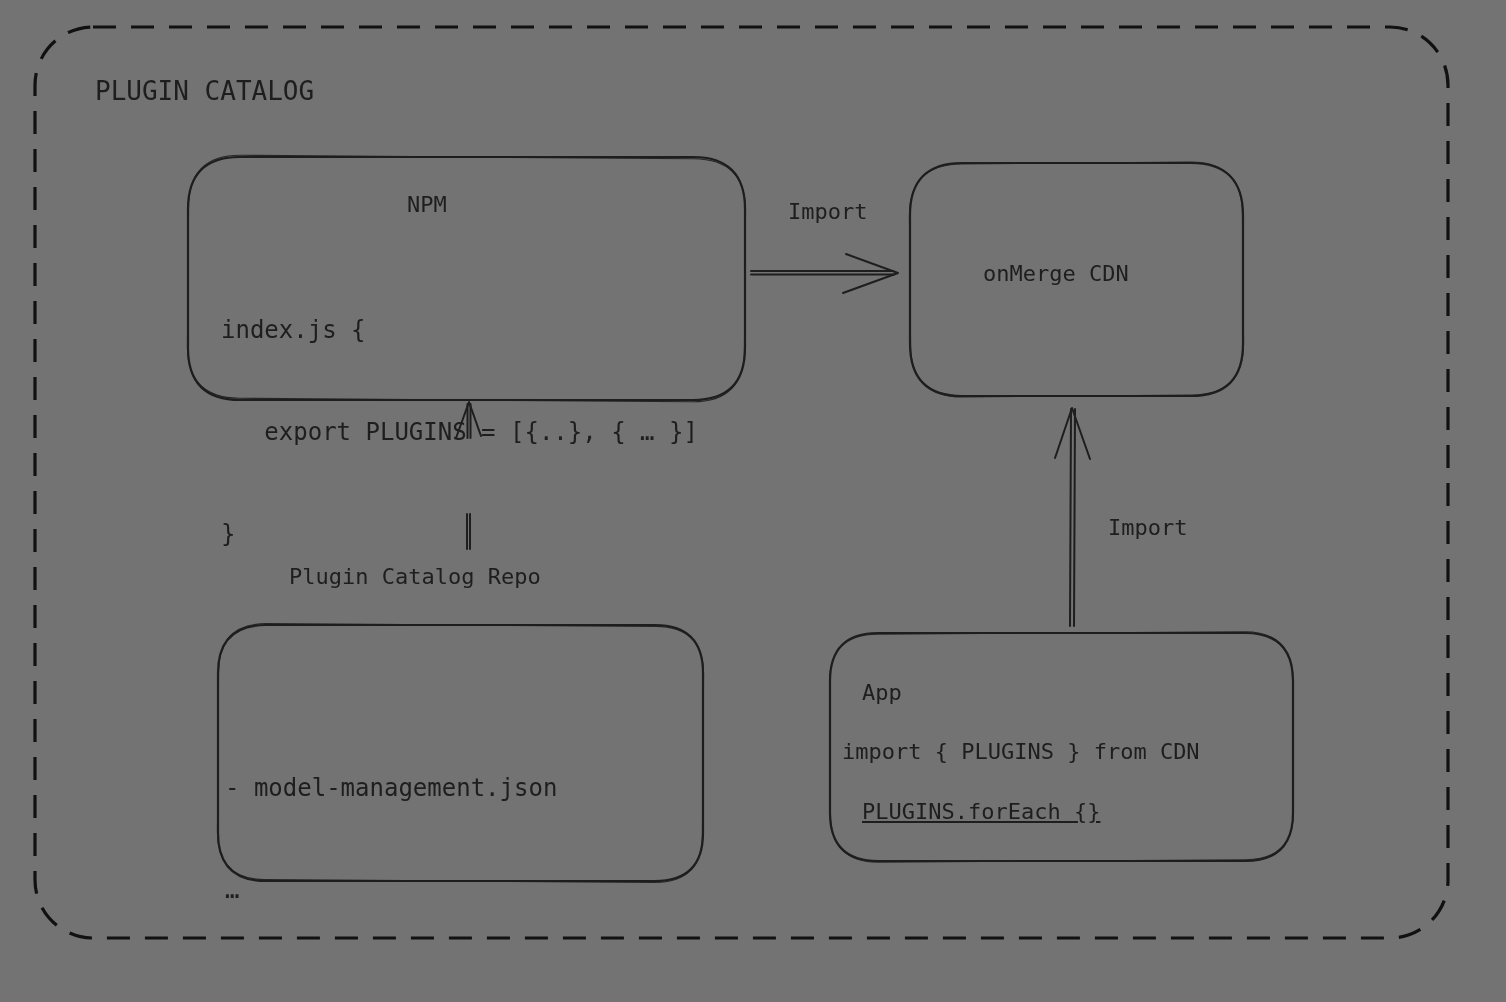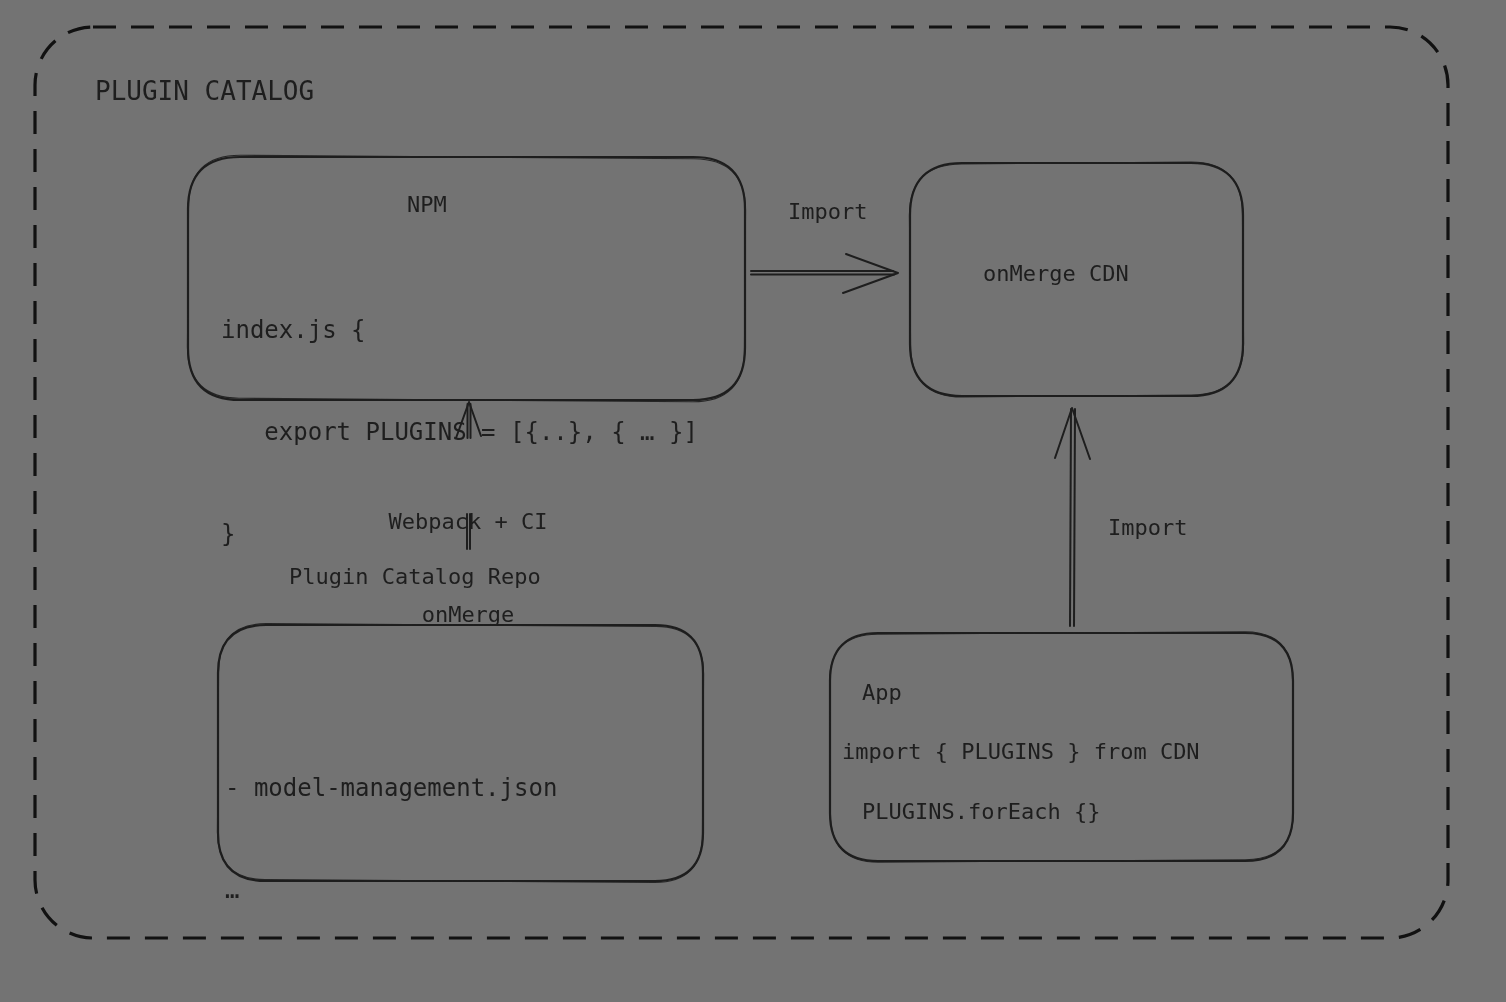--- a/index.html
+++ b/index.html
@@ -106,30 +106,26 @@
   <div class="txt t24 code-block" style="left:221px; top:245px;">
     <div>index.js {</div>
     <div>   export PLUGINS = [{..}, { … }]</div>
     <div>}</div>
   </div>
 
   <div class="txt t25" style="left:788px; top:199px;">Import</div>
 
   <div class="txt t25" style="left:983px; top:261px;">onMerge CDN</div>
 
-  <div class="txt t25 center build-label">
-    <div>Webpack + CI</div>
-    <div>onMerge</div>
-  </div>
 
   <div class="txt t25" style="left:289px; top:564px;">Plugin Catalog Repo</div>
   <div class="txt t24 code-block" style="left:225px; top:703px;">
     <div>- model-management.json</div>
     <div>…</div>
   </div>
 
   <div class="txt t25" style="left:1108px; top:515px;">Import</div>
 
   <div class="txt t25" style="left:862px; top:680px;">App</div>
   <div class="txt t25" style="left:842px; top:739px;">import { PLUGINS } from CDN</div>
-  <div class="txt t25" style="left:862px; top:799px;">PLUGINS.forEach {}</div>
+  <div class="txt t25" style="left:862px; top:799px;text-decoration:underline;">PLUGINS.forEach {}</div>
 
 </div>
 
 </body></html>

